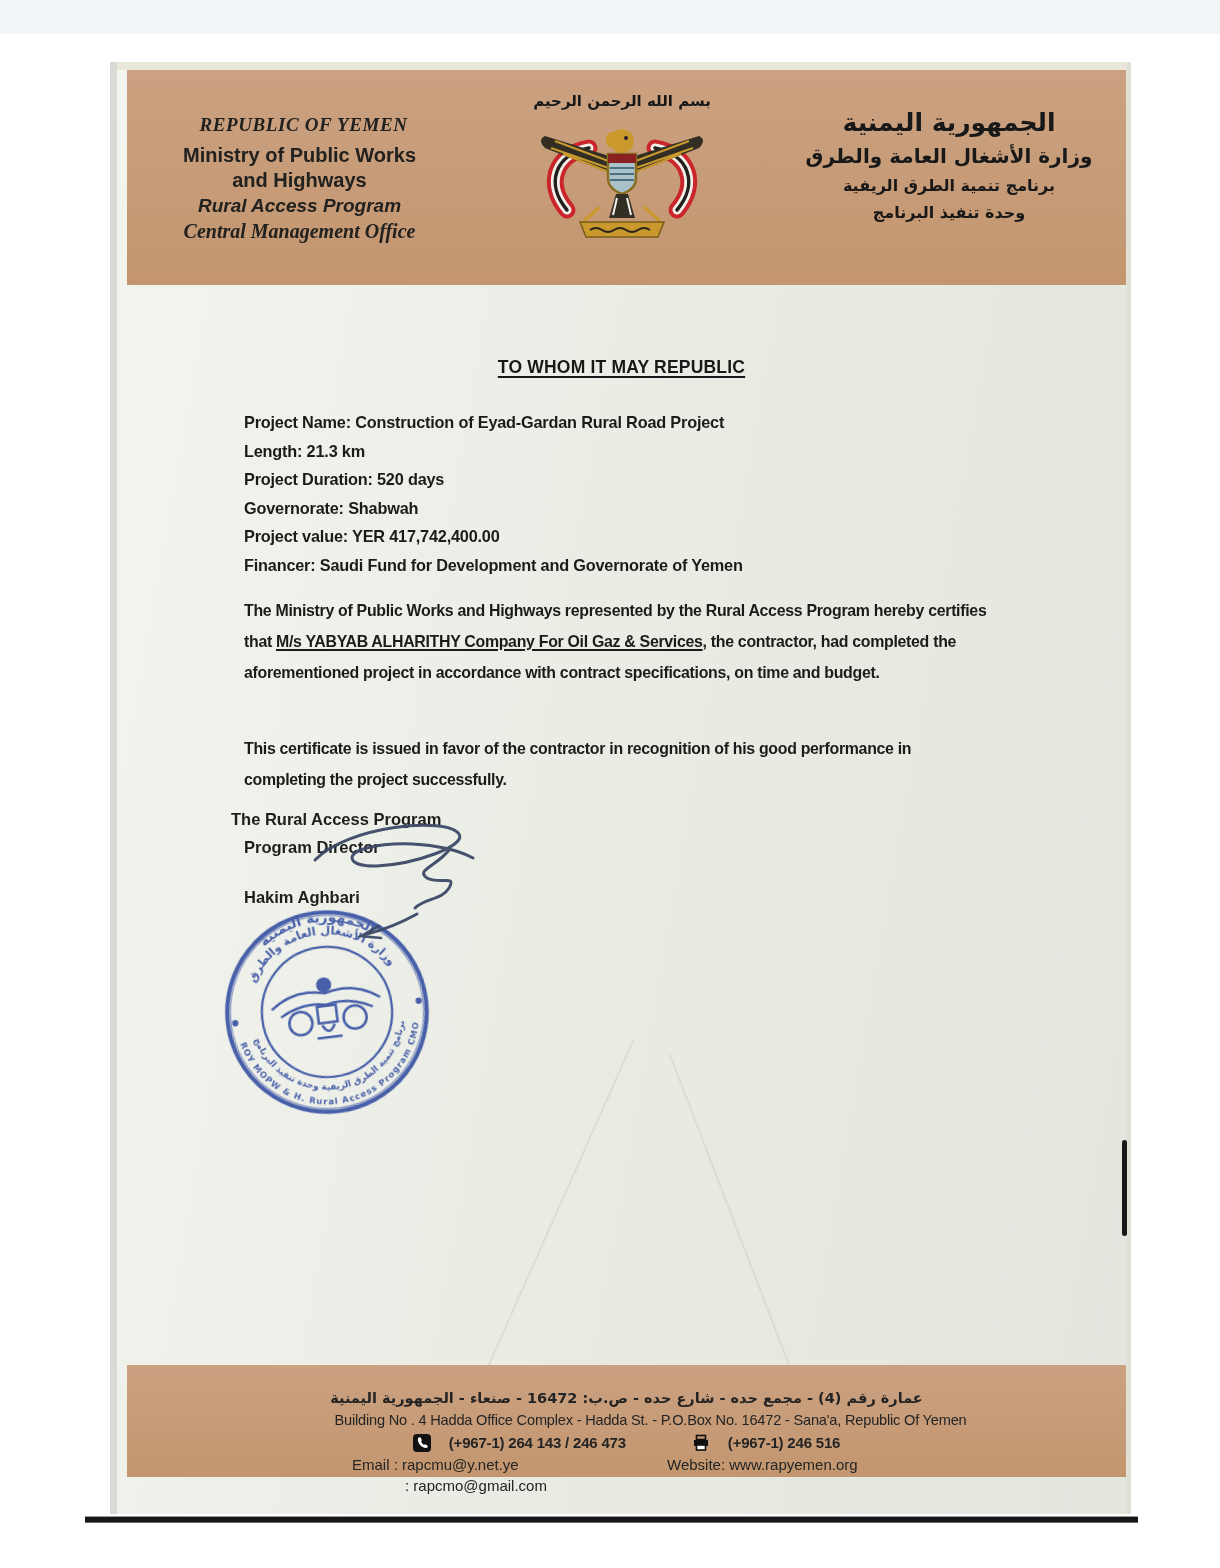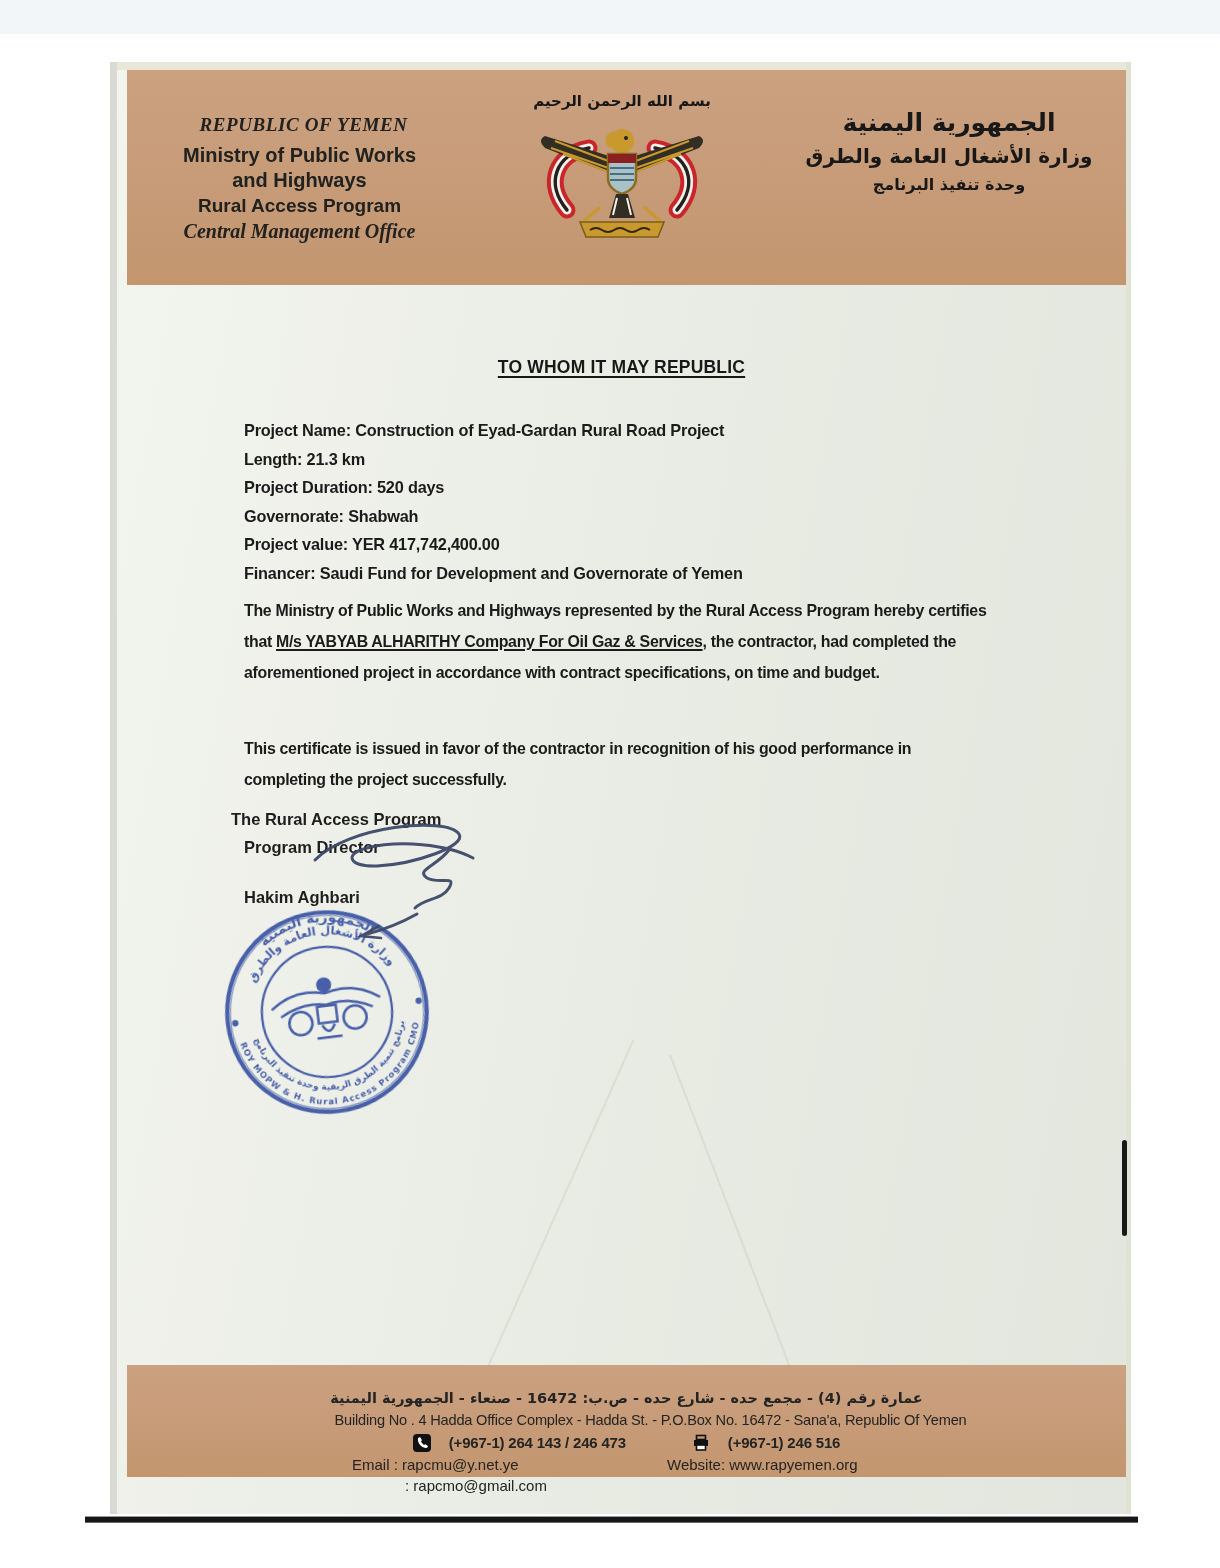--- a/index.html
+++ b/index.html
@@ -21,36 +21,36 @@
   .c1{left:430px;top:960px;width:2px;height:420px;transform:rotate(24deg);}
   .c2{left:620px;top:980px;width:2px;height:380px;transform:rotate(-21deg);}
   .binding-mark{position:absolute;left:1005px;top:1078px;width:5px;height:96px;background:#181818;border-radius:3px;}
   
   .banner{position:absolute;left:10px;width:999px;background:linear-gradient(#cba181,#c3966f);}
   .header-banner{top:8px;height:215px;display:flex;align-items:stretch;}
   .hdr-left{width:345px;text-align:center;padding-top:44px;box-sizing:border-box;color:#21211f;}
   .h-l1{font-family:"Liberation Serif",serif;font-style:italic;font-weight:700;font-size:19px;letter-spacing:.6px;margin-left:8px;}
   .h-l2,.h-l3{font-size:20px;font-weight:700;line-height:25px;}
   .h-l2{margin-top:7px;}
-  .h-l4{font-size:19px;font-weight:700;line-height:25px;}
+  .h-l4{font-size:19px;font-weight:700;line-height:25px;font-style:italic;}
   .h-l5{font-family:"Liberation Serif",serif;font-style:italic;font-size:20px;font-weight:700;line-height:26px;}
   .hdr-center{width:300px;text-align:center;padding-top:22px;box-sizing:border-box;}
   .bismillah{font-family:"DejaVu Sans",sans-serif;font-size:15px;font-weight:700;color:#171717;}
   .hdr-right{width:354px;direction:rtl;text-align:center;padding-top:36px;box-sizing:border-box;color:#181818;font-family:"DejaVu Sans",sans-serif;}
   .h-r1{font-size:25px;font-weight:700;line-height:34px;}
   .h-r2{font-size:20px;font-weight:700;line-height:32px;}
   .h-r3{font-size:16px;font-weight:700;line-height:28px;}
   .h-r4{font-size:16px;font-weight:700;line-height:26px;}
   
   .title{
     position:absolute;left:0;top:295px;width:100%;text-align:center;
     font-size:17.5px;font-weight:700;letter-spacing:.2px;
     text-decoration:underline;text-underline-offset:3px;text-decoration-thickness:2px;color:#181818;
   }
-  .details{position:absolute;left:127px;top:354px;font-size:16.3px;font-weight:700;line-height:28.5px;letter-spacing:-.2px;color:#1b1b1b;}
+  .details{position:absolute;left:127px;top:346px;font-size:16.3px;font-weight:700;line-height:28.5px;letter-spacing:-.2px;color:#1b1b1b;}
   .body-par{position:absolute;left:127px;width:748px;font-size:15.9px;font-weight:700;line-height:31px;letter-spacing:-.3px;color:#1b1b1b;margin:0;}
   .p1{top:533px;}
   .p2{top:671px;}
   .company{text-decoration:underline;text-underline-offset:2px;text-decoration-thickness:1.5px;}
   .sig-org{position:absolute;left:114px;top:748px;font-size:16.5px;font-weight:700;}
   .sig-role{position:absolute;left:127px;top:776px;font-size:16.5px;font-weight:700;}
   .sig-name{position:absolute;left:127px;top:826px;font-size:16.5px;font-weight:700;}
   .signature-svg{position:absolute;left:180px;top:740px;z-index:3;}
   .stamp-svg{position:absolute;left:105px;top:845px;z-index:2;filter:blur(.4px);opacity:.93;transform:rotate(-7deg);}
   
@@ -115,20 +115,21 @@
         <path d="M72,98 l-14,12 M118,98 l14,12" stroke="#c9992e" stroke-width="3.5" stroke-linecap="round"></path>
 
         <path d="M53,112 L137,112 L131,127 L59,127 Z" fill="#c9992e" stroke="#7a5c18" stroke-width="1.5"></path>
         <path d="M63,120 q6,-4 12,0 q6,4 12,0 q6,-4 12,0 q6,4 12,0 q6,-4 12,0" fill="none" stroke="#2c2416" stroke-width="2"></path>
       </svg>
     </div>
 
     <div class="hdr-right">
       <div class="h-r1">الجمهورية اليمنية</div>
       <div class="h-r2">وزارة الأشغال العامة والطرق</div>
+      <div class="h-r3">برنامج تنمية الطرق الريفية</div>
       <div class="h-r4">وحدة تنفيذ البرنامج</div>
     </div>
   </div>
 
   <div class="title">TO WHOM IT MAY REPUBLIC</div>
 
   <div class="details">
     <div>Project Name: Construction of  Eyad-Gardan Rural Road  Project</div>
     <div>Length:  21.3 km</div>
     <div>Project Duration: 520 days</div>

